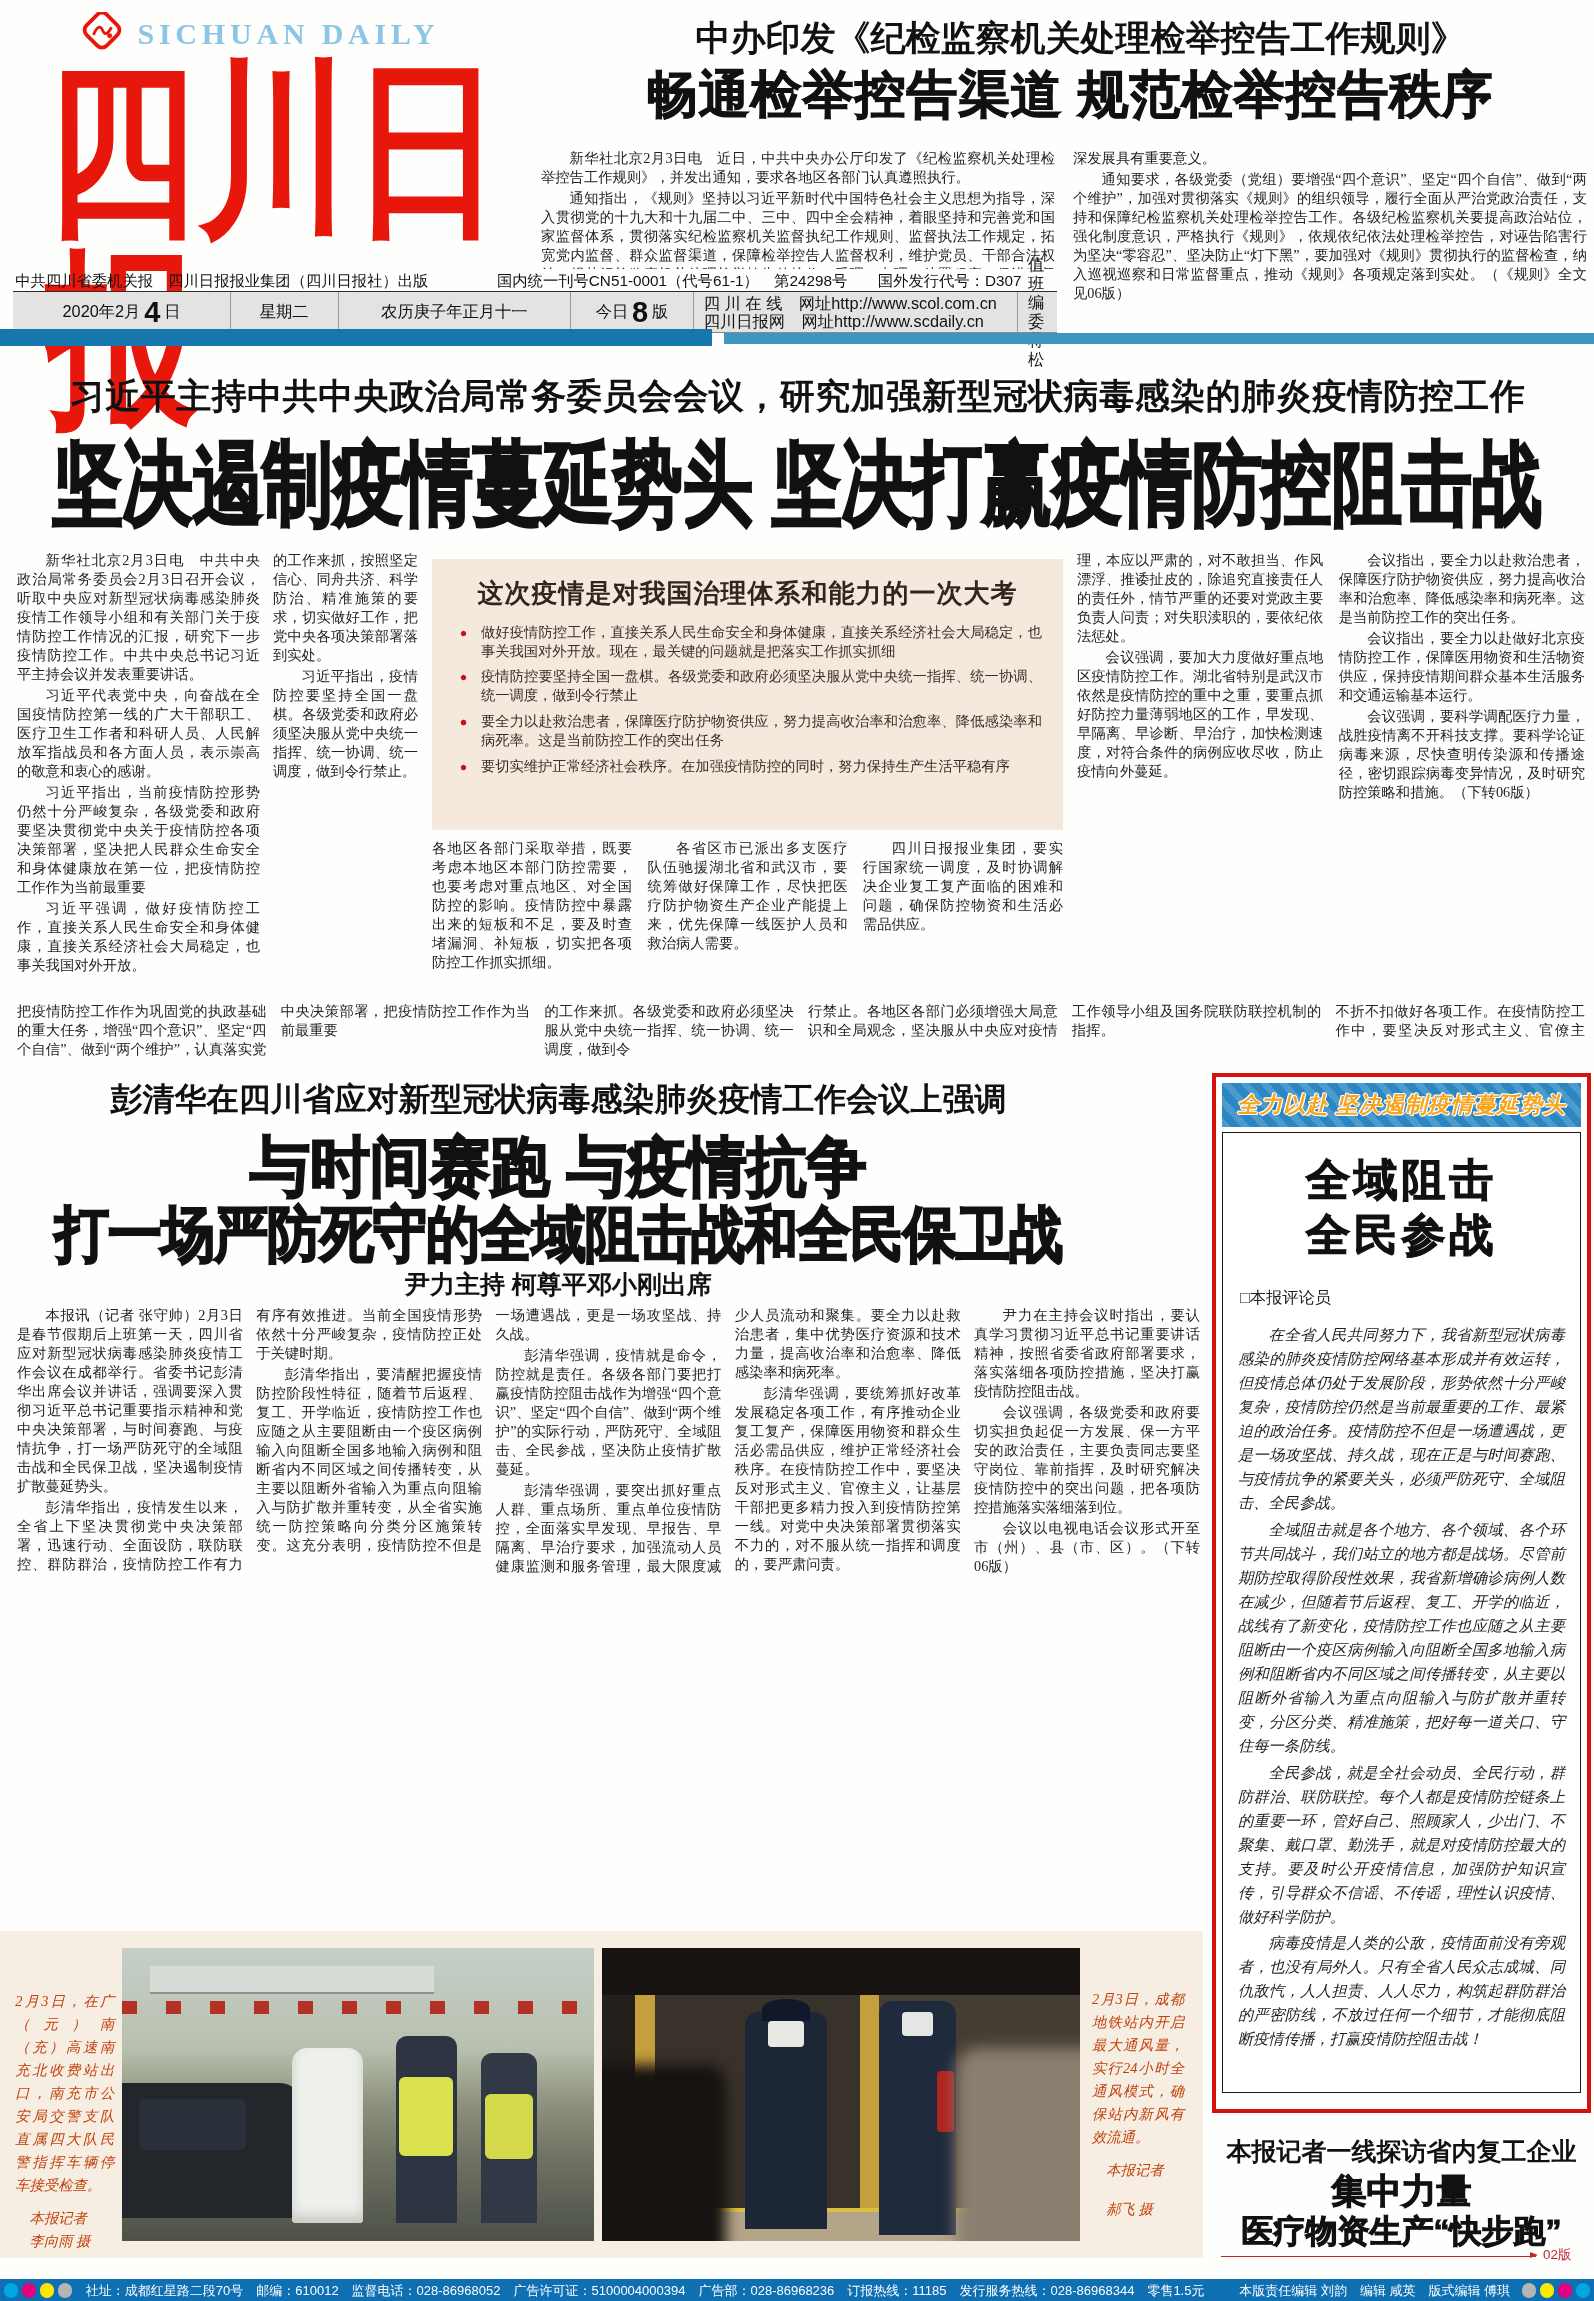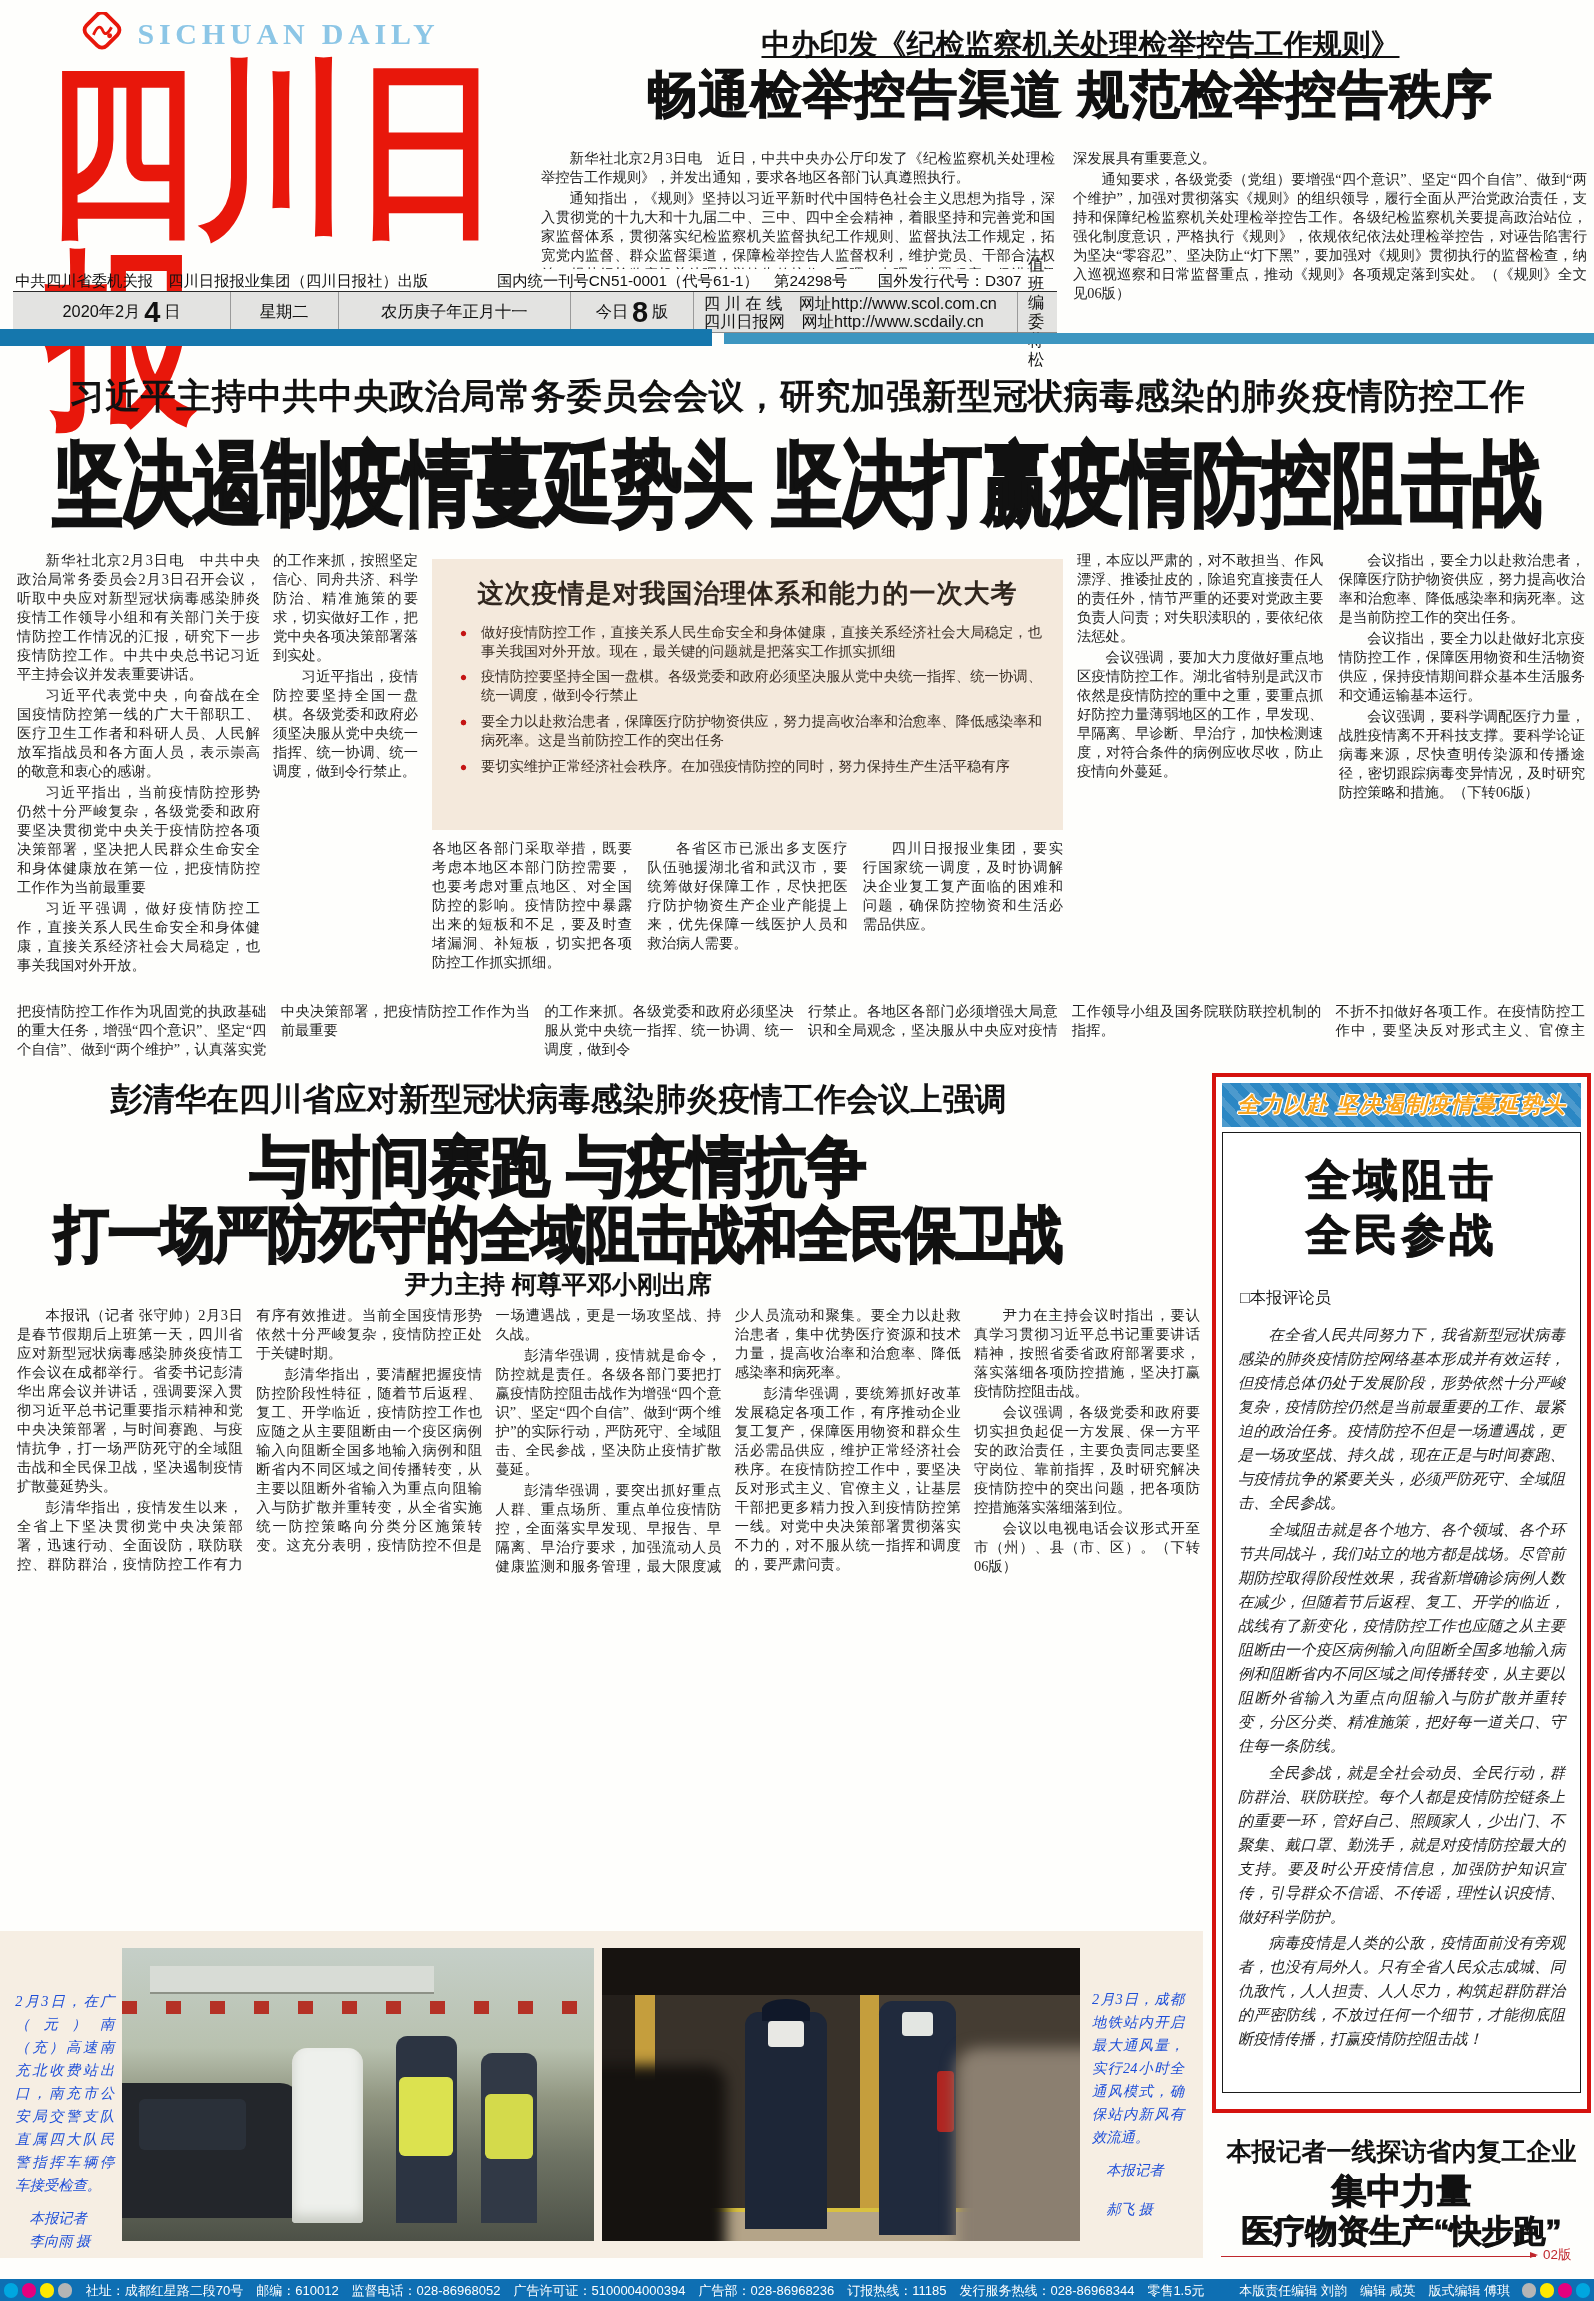--- a/index.html
+++ b/index.html
@@ -33,21 +33,21 @@
   
   #comment-box{border:4.8px solid #d5120e;background:#ffffff;box-sizing:border-box;padding:5.7px;}
   #comment-banner{height:44px;background:#2b87c4;background-image:repeating-linear-gradient(48deg,rgba(255,255,255,.16) 0 6.7px,rgba(255,255,255,0) 6.7px 14.3px);display:flex;align-items:center;justify-content:center;}
   #comment-banner span{font-family:"Liberation Sans",sans-serif;font-weight:bold;font-style:italic;font-size:22px;color:#f7a41e;text-shadow:-1px 0 #fff,1px 0 #fff,0 -1px #fff,0 1px #fff,1px 1px #fff,-1px -1px #fff;letter-spacing:1px;white-space:nowrap;}
   #comment-inner{border:1.9px solid #1a1a1a;margin-top:5.7px;height:961px;box-sizing:border-box;padding:19px 15.3px 9.6px 15.3px;overflow:hidden;}
   .comment-h{font-size:44px;line-height:55px;letter-spacing:3.8px;}
   #comment-byline{font-size:16.3px;font-family:"Liberation Sans",sans-serif;color:#222;margin:25px 0 13.4px 1.9px;}
   .kai p{font-style:italic;font-size:15.3px;line-height:24px;text-indent:2em;text-align:justify;margin:0 0 2.9px 0;color:#1d1d1d;}
   
   #photo-panel{background:#f6eee3;}
-  .caption p{font-style:italic;font-size:14.3px;line-height:23px;text-align:justify;margin:0;color:#1d4ed8;}
+  .caption p{font-style:italic;font-size:14.3px;line-height:23px;text-align:justify;margin:0;color:#c2410c;}
   .caption .credit{margin-top:9.6px;text-indent:1em;font-style:italic;font-size:14.3px;line-height:23px;}
   .photo{overflow:hidden;position:absolute;}
   
   #footer-bar{background:#0e6fb3;display:flex;align-items:center;}
   #footer-bar .dot{width:14.3px;height:14.3px;border-radius:50%;margin-left:3.8px;flex:0 0 auto;}
   .ft{color:#fff;font-size:13px;font-family:"Liberation Sans",sans-serif;white-space:nowrap;}
   .stroke1{-webkit-text-stroke:1px #111;}
   .stroke2{-webkit-text-stroke:1.9px #111;}
   .pointer-line{border-top:1.9px solid #c0272d;position:relative;}
   .pointer-line:after{content:"";position:absolute;right:-1.9px;top:-4.8px;border-left:8.6px solid #c0272d;border-top:3.8px solid transparent;border-bottom:3.8px solid transparent;}
@@ -94,21 +94,21 @@
     </div>
     <div class="cell dutycell" style="flex:1;">
       <span>值班编委</span>
       <span>蒋松</span>
     </div>
   </div>
 
   <div class="abs blue-rule" style="left:0;top:329px;width:712px;height:17px;"></div>
   <div class="abs" style="left:724px;top:333px;width:871px;height:10.5px;background:#3d96c0;"></div>
 
-  <div class="abs hd center" style="left:574px;top:25px;width:1013px;font-size:29px;text-decoration:underline;">中办印发《纪检监察机关处理检举控告工作规则》</div>
+  <div class="abs hd center" style="left:574px;top:15px;width:1013px;font-size:35px;">中办印发《纪检监察机关处理检举控告工作规则》</div>
   <div class="abs hd center stroke1" style="left:554px;top:61px;width:1032px;font-size:51px;letter-spacing:1px;">畅通检举控告渠道  规范检举控告秩序</div>
   <div class="abs body-txt clip" style="left:541px;top:149px;width:514px;height:120px;">
     <p>新华社北京2月3日电　近日，中共中央办公厅印发了《纪检监察机关处理检举控告工作规则》，并发出通知，要求各地区各部门认真遵照执行。</p>
     <p>通知指出，《规则》坚持以习近平新时代中国特色社会主义思想为指导，深入贯彻党的十九大和十九届二中、三中、四中全会精神，着眼坚持和完善党和国家监督体系，贯彻落实纪检监察机关监督执纪工作规则、监督执法工作规定，拓宽党内监督、群众监督渠道，保障检举控告人监督权利，维护党员、干部合法权益，规范纪检监察机关处理检举控告的接收、受理、办理、处置程序，促进监督执纪执法权正确行使，对于增强监督的严肃性、协同性、有效性，推动全面从严治党向纵</p>
   </div>
   <div class="abs body-txt clip" style="left:1073px;top:149px;width:514px;height:174px;">
     <p style="text-indent:0;">深发展具有重要意义。</p>
     <p>通知要求，各级党委（党组）要增强“四个意识”、坚定“四个自信”、做到“两个维护”，加强对贯彻落实《规则》的组织领导，履行全面从严治党政治责任，支持和保障纪检监察机关处理检举控告工作。各级纪检监察机关要提高政治站位，强化制度意识，严格执行《规则》，依规依纪依法处理检举控告，对诬告陷害行为坚决“零容忍”、坚决防止“灯下黑”，要加强对《规则》贯彻执行的监督检查，纳入巡视巡察和日常监督重点，推动《规则》各项规定落到实处。（《规则》全文见06版）</p>
   </div>
 

